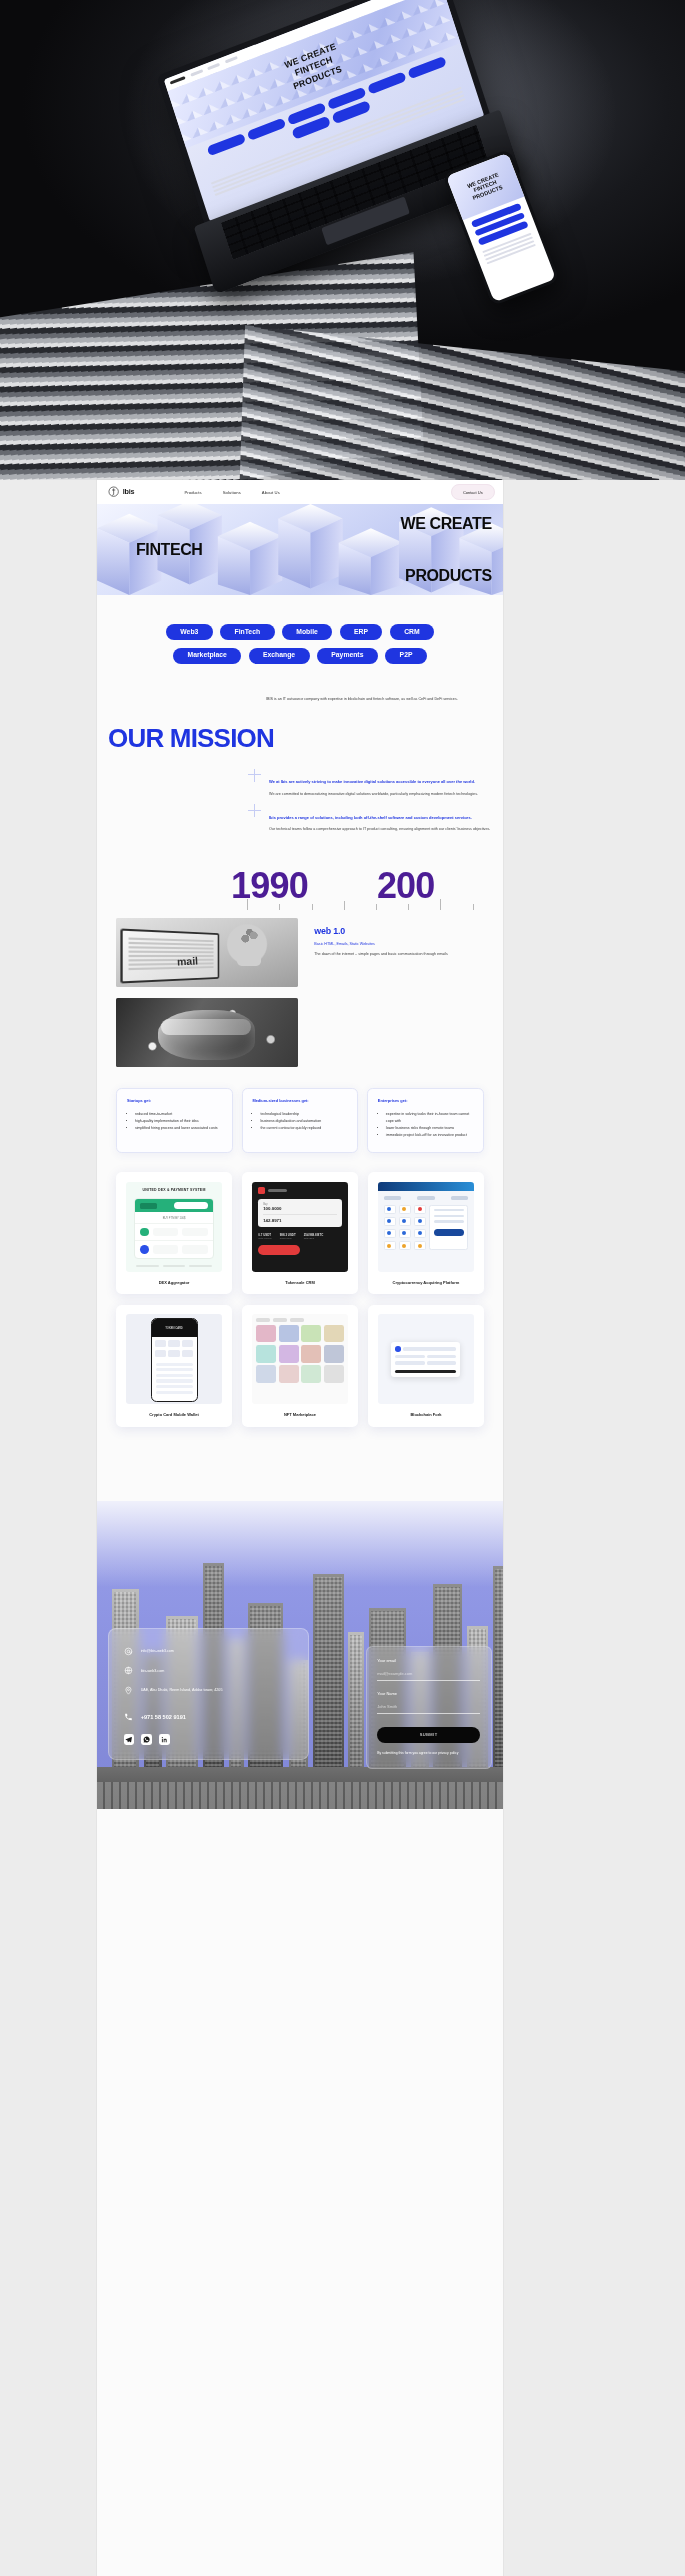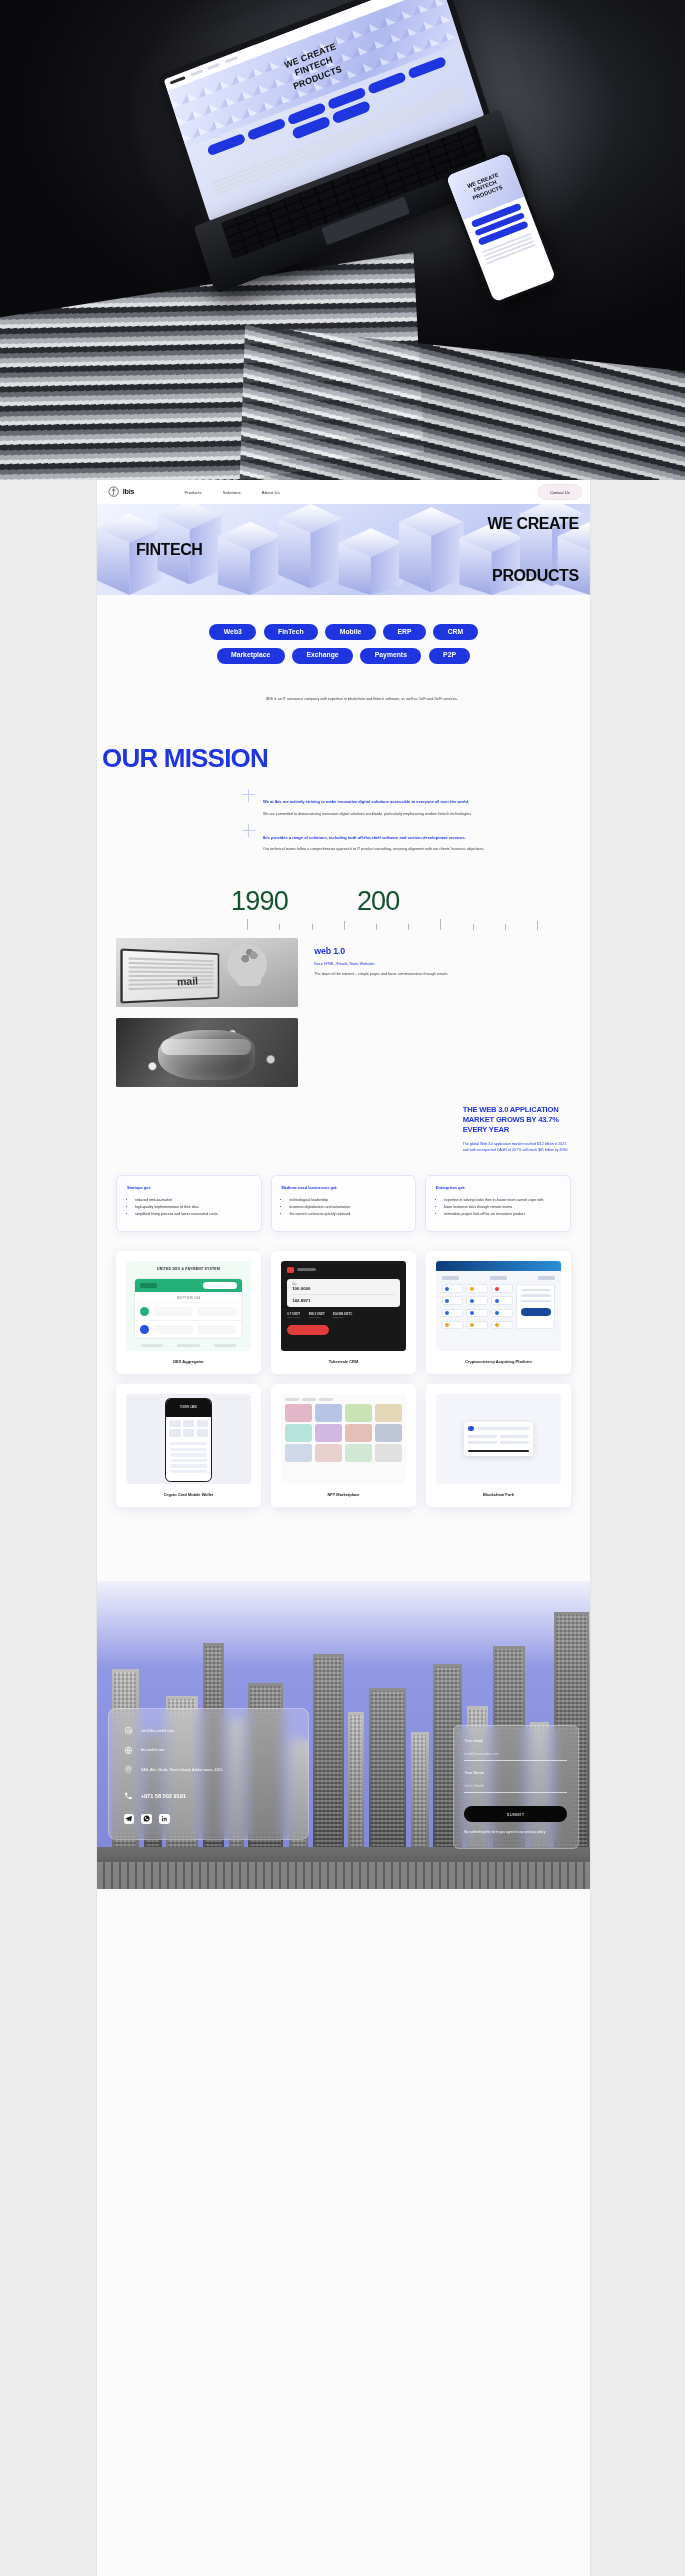--- a/index.html
+++ b/index.html
@@ -120,21 +120,21 @@
     align-items:center; justify-content:center; font-size:5.6px; font-weight:700;
     color:#0d0d0d; line-height:1.15; text-align:center;
   }
   .phone-chips { padding:4px 6.4px; display:flex; flex-direction:column; gap:3.2px; }
   .phone-chips i { display:block; height:6.4px; border-radius:4px; background:#1f35e0; }
   .phone-lines { padding:2.4px 6.4px; display:flex; flex-direction:column; gap:2.4px; }
   .phone-lines i { display:block; height:1.6px; border-radius:1.6px; background:#dcdee8; }
 
   
   .site {
-    position:absolute; left:97px; top:480px; width:493px; height:2096px;
+    position:absolute; left:97px; top:480px; width:406px; height:2096px;
     background:#fbfbfb;
     overflow:hidden;
     box-shadow:0 0 0 0.8px rgba(0,0,0,.04);
   }
 
   
   .nav {
     height:24px; background:#fff; display:flex; align-items:center;
     padding:0 8px 0 11.3px; position:relative;
   }
@@ -178,34 +178,34 @@
     font-size:3.7px; line-height:2.0; color:#3a3a3a;
   }
 
   
   .h-sec {
     color:#1f35e0; font-weight:700; letter-spacing:-0.8px;
     font-size:26px; line-height:1;
   }
 
   
-  .mission { margin-top:42px; padding-left:5px; }
+  .mission { margin-top:22px; padding-left:11px; }
   .mission-blocks { margin:27px 0 0 161px; width:242px; position:relative; }
   .mblock { position:relative; margin-bottom:16px; }
   .plus { position:absolute; left:-21px; top:-9.7px; width:13px; height:13px; opacity:.55;}
   .plus::before,.plus::after{content:"";position:absolute;background:#9aa6ef;}
   .plus::before{left:5.6px;top:0;width:1px;height:13px;}
   .plus::after{top:5.6px;left:0;height:1px;width:13px;}
   .mb-title { color:#1f35e0; font-weight:700; font-size:4px; line-height:1.85; }
   .mb-text { color:#3c3c3c; font-size:3.7px; line-height:1.95; margin-top:4.8px; }
 
   
   .timeline { margin-top:35px; position:relative; height:42px; }
   .years { display:flex; align-items:flex-end; gap:69px; padding-left:134px; }
-  .year { font-size:27px; font-weight:400; color:#14532d; letter-spacing:-0.8px; line-height:1; }
+  .year { font-size:36px; font-weight:700; color:#4c1d95; letter-spacing:-0.8px; line-height:1; }
   .ticks { position:absolute; left:134px; right:0; bottom:0; height:11.3px; }
   .ticks i { position:absolute; bottom:0; width:0.8px; background:#b9b9b9; }
 
   
   .era { display:flex; gap:16px; padding:0 19.3px; margin-top:8px; align-items:flex-start; }
   .era-img {
     width:182px; height:69px; border-radius:1.6px; overflow:hidden; position:relative;
     background:#9c9c9c; flex:none;
   }
   .era-img.one {
@@ -639,24 +639,20 @@
     </div>
   </div>
 
   <div class="era" style="margin-top:11.3px">
     <div class="era-img three">
       <div class="vr-head"></div>
         <div class="vr-band"></div>
     </div>
   </div>
 
-  <div class="market">
-    <h3>THE WEB 3.0 APPLICATION MARKET GROWS BY 43.7% EVERY YEAR</h3>
-    <p>The global Web 3.0 application market reached $3.2 billion in 2021 and with an expected CAGR of 43.7% will reach $81 billion by 2030</p>
-  </div>
 
   <div class="why-cards">
     <div class="wcard">
       <h4>Startups get:</h4>
       <ul>
         <li>reduced time-to-market</li>
         <li>high-quality implementation of their idea</li>
         <li>simplified hiring process and lower associated costs</li>
       </ul>
     </div>

